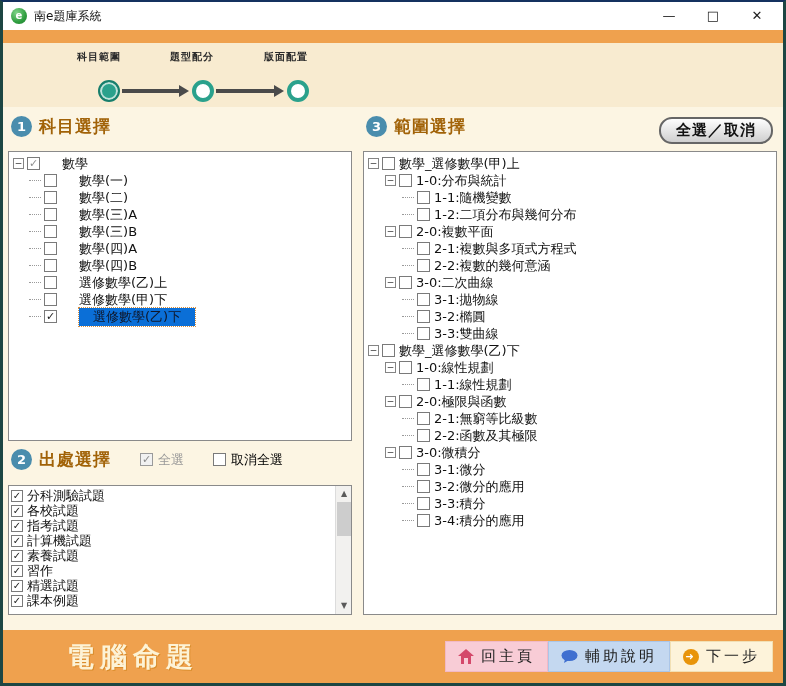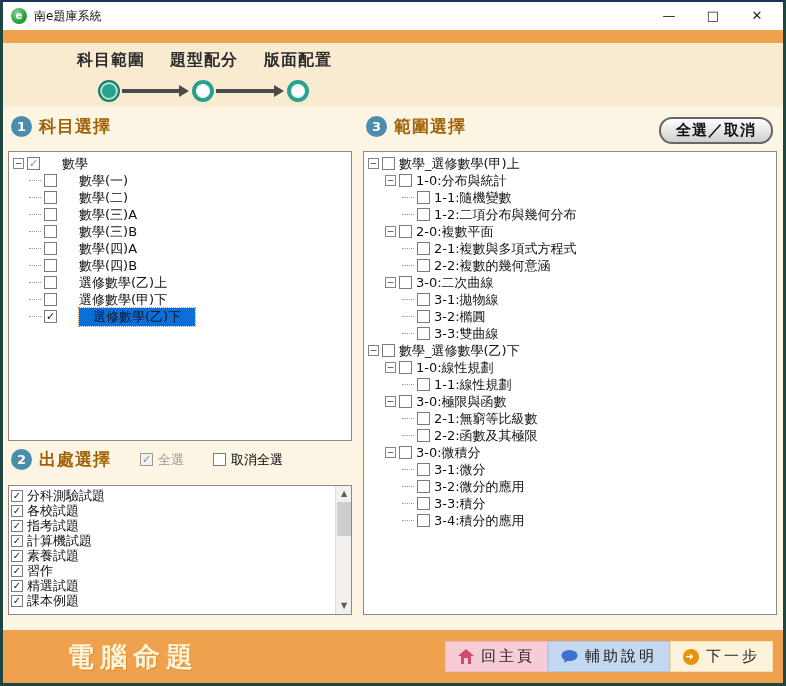--- a/index.html
+++ b/index.html
@@ -23,21 +23,21 @@
     color:#fff; font-size:10px; font-weight:bold; text-align:center; line-height:16px; }
   .app-title{ margin-left:7px; font-size:12px; color:#111; }
   .win-controls{ position:absolute; right:4px; top:0; height:28px; display:flex; }
   .win-btn{ width:44px; height:28px; text-align:center; line-height:28px; font-size:13px; color:#222; cursor:default; }
 
   
   .strip{ height:13px; background:#efa14e; }
 
   
   .wizard{ height:64px; background:#f8ebd0; position:relative; }
-  .step-label{ position:absolute; top:7px; font-size:16px; font-weight:bold; color:#2b2b2b; letter-spacing:1px; }
+  .step-label{ position:absolute; top:7px; font-size:10px; font-weight:bold; color:#2b2b2b; letter-spacing:1px; }
   .sl1{ left:74px; } .sl2{ left:167px; } .sl3{ left:261px; }
   .node{ position:absolute; top:37px; border-radius:50%; }
   .node.filled{ left:95px; width:22px; height:22px; background:#2aa18c; border:2px solid #177e6c;
     box-shadow:inset 0 0 0 2px #bfe2d9; }
   .node.hollow{ width:22px; height:22px; background:#fff; border:4px solid #2aa18c; }
   .n2{ left:189px; } .n3{ left:284px; }
   .conn{ position:absolute; top:46px; height:4px; background:#4a4a4a; }
   .c1{ left:119px; width:58px; } .c2{ left:213px; width:59px; }
   .conn::after{ content:""; position:absolute; right:-9px; top:-4px; width:0; height:0;
     border-left:10px solid #4a4a4a; border-top:6px solid transparent; border-bottom:6px solid transparent; }
@@ -344,21 +344,21 @@
           <div class="trow">
             <span class="indent" style="width: 34px;"></span>
             <span class="stub"></span>
             <span class="cb "></span>
             <span class="lbl">1-1:線性規劃</span>
           </div>
           <div class="trow">
             <span class="indent" style="width: 17px;"></span>
             <span class="exp">−</span>
             <span class="cb "></span>
-            <span class="lbl">3-0:極限與函數</span>
+            <span class="lbl">2-0:極限與函數</span>
           </div>
           <div class="trow">
             <span class="indent" style="width: 34px;"></span>
             <span class="stub"></span>
             <span class="cb "></span>
             <span class="lbl">2-1:無窮等比級數</span>
           </div>
           <div class="trow">
             <span class="indent" style="width: 34px;"></span>
             <span class="stub"></span>

